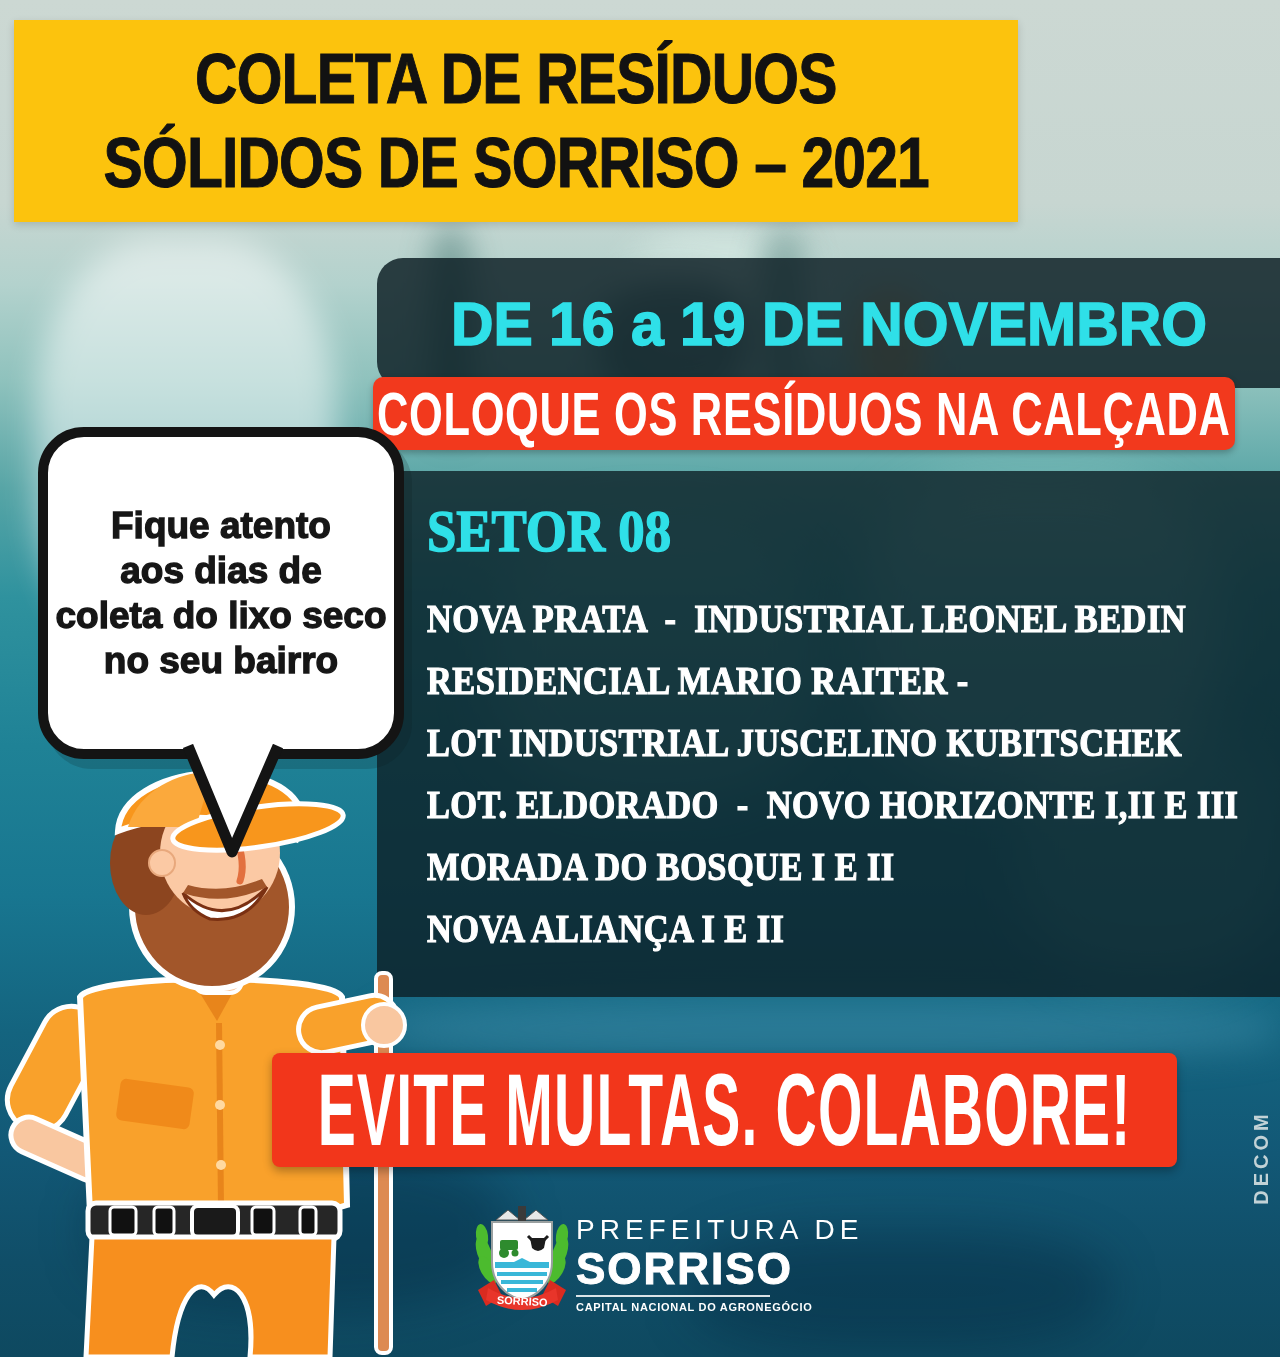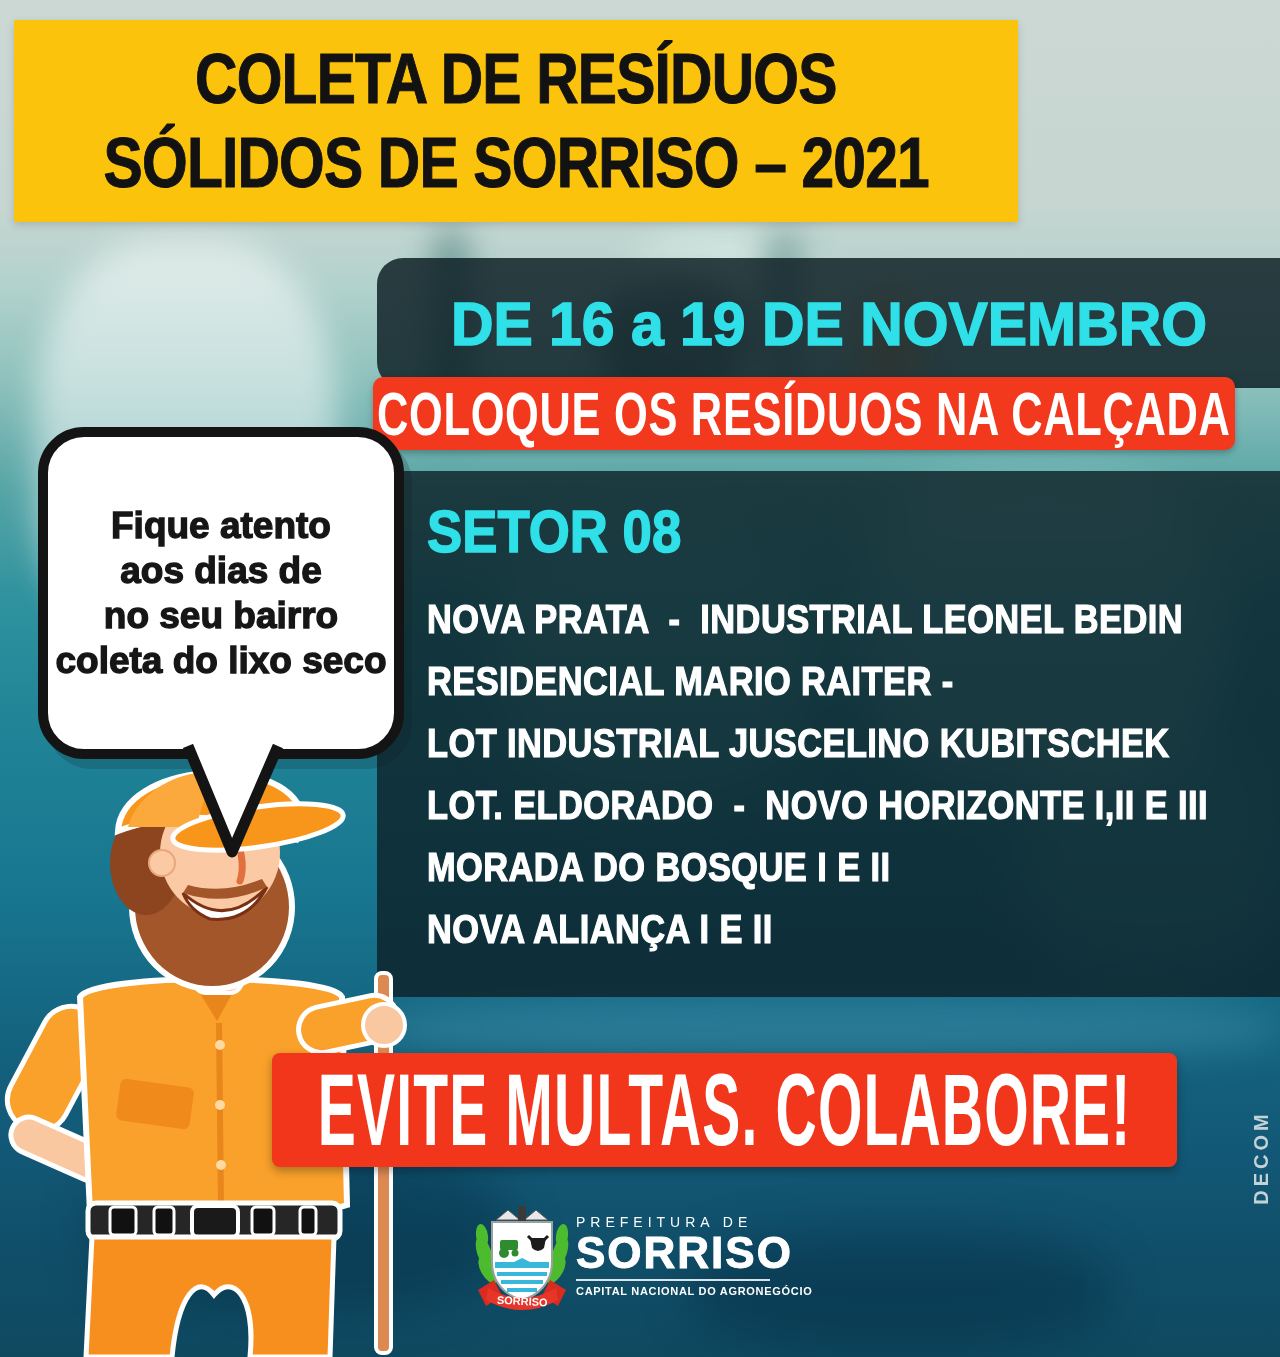--- a/index.html
+++ b/index.html
@@ -42,21 +42,21 @@
 
   
   .banner-coloque{position:absolute;left:373px;top:377px;width:862px;height:73px;
       background:#F2391D;border-radius:10px;z-index:12;display:flex;align-items:center;
       justify-content:center;box-shadow:0 3px 6px rgba(0,0,0,.25);}
   .coloque-text{font-size:62px;font-weight:700;color:#ffffff;white-space:nowrap;
       transform:scaleX(.70);letter-spacing:1px;}
 
   
   .panel-list{position:absolute;left:377px;top:471px;width:903px;height:526px;
-      background:rgba(13,31,37,.80);z-index:10;padding:0;}
+      background:rgba(13,31,37,.80);z-index:10;padding:0;font-family:Liberation Serif, serif;}
   .setor{margin:26px 0 0 50px;font-size:60px;font-weight:900;color:#2FE0E8;
       -webkit-text-stroke:1.5px #2FE0E8;transform:scaleX(.88);transform-origin:left center;
       white-space:nowrap;}
   .hoods{margin:22px 0 0 50px;}
   .hood{font-size:40px;font-weight:700;color:#ffffff;line-height:62px;
       -webkit-text-stroke:1.2px #ffffff;transform:scaleX(.86);transform-origin:left center;
       white-space:pre;letter-spacing:.5px;}
 
   
   .bubble{position:absolute;left:38px;top:427px;width:346px;height:312px;z-index:30;
@@ -74,21 +74,21 @@
   .banner-evite{position:absolute;left:272px;top:1053px;width:905px;height:114px;
       background:#F2361B;border-radius:8px;z-index:40;display:flex;align-items:center;
       justify-content:center;box-shadow:0 4px 10px rgba(0,0,0,.3);}
   .evite-text{font-size:102px;font-weight:700;color:#ffffff;white-space:nowrap;
       transform:scaleX(.56);letter-spacing:2px;}
 
   
   .logo{position:absolute;left:470px;top:1198px;width:360px;height:140px;z-index:40;}
   .crest{position:absolute;left:4px;top:6px;}
   .logo-text{position:absolute;left:106px;top:16px;color:#ffffff;}
-  .org-top{font-size:14px;font-weight:400;letter-spacing:5px;white-space:nowrap;}
+  .org-top{font-size:28px;font-weight:400;letter-spacing:5px;white-space:nowrap;}
   .org-name{font-size:44px;font-weight:800;letter-spacing:2px;line-height:46px;white-space:nowrap;
       -webkit-text-stroke:1px #ffffff;}
   .org-divider{width:194px;height:2px;background:rgba(255,255,255,.85);margin:3px 0 4px 0;}
   .org-tagline{font-size:11px;font-weight:700;letter-spacing:.7px;white-space:nowrap;}
 
   
   .decom{position:absolute;left:1206px;top:1146px;width:110px;z-index:40;
       text-align:center;font-size:20px;font-weight:700;letter-spacing:4px;
       color:#C2D2D6;transform:rotate(-90deg);}
 </style>
@@ -179,22 +179,22 @@
 
     <path d="M118,96 C122,28 282,16 302,78 L296,104 C230,74 160,80 118,96 Z" fill="#F8961C" stroke="#ffffff" stroke-width="6"></path>
     <path d="M128,92 C140,50 190,34 212,38 L196,92 Z" fill="#FBA93C"></path>
     <rect x="278" y="86" width="38" height="16" rx="5" fill="#4A2A12" transform="rotate(-14 297 94)"></rect>
     <ellipse cx="258" cy="92" rx="86" ry="20" fill="#F8961C" stroke="#ffffff" stroke-width="5" transform="rotate(-8 258 92)"></ellipse>
   </svg>
 
   <div class="bubble">
     <div class="bubble-line">Fique atento</div>
     <div class="bubble-line">aos dias de</div>
+    <div class="bubble-line">coleta do lixo seco</div>
     <div class="bubble-line">no seu bairro</div>
-    <div class="bubble-line">coleta do lixo seco</div>
   </div>
   <svg class="bubble-tail" width="110" height="118" viewBox="0 0 110 118">
     <path d="M8,2 L52,108 L98,2" fill="#ffffff" stroke="#141414" stroke-width="11" stroke-linejoin="round"></path>
   </svg>
 
   <div class="banner-evite">
     <div class="evite-text">EVITE MULTAS. COLABORE!</div>
   </div>
 
   <div class="logo">

